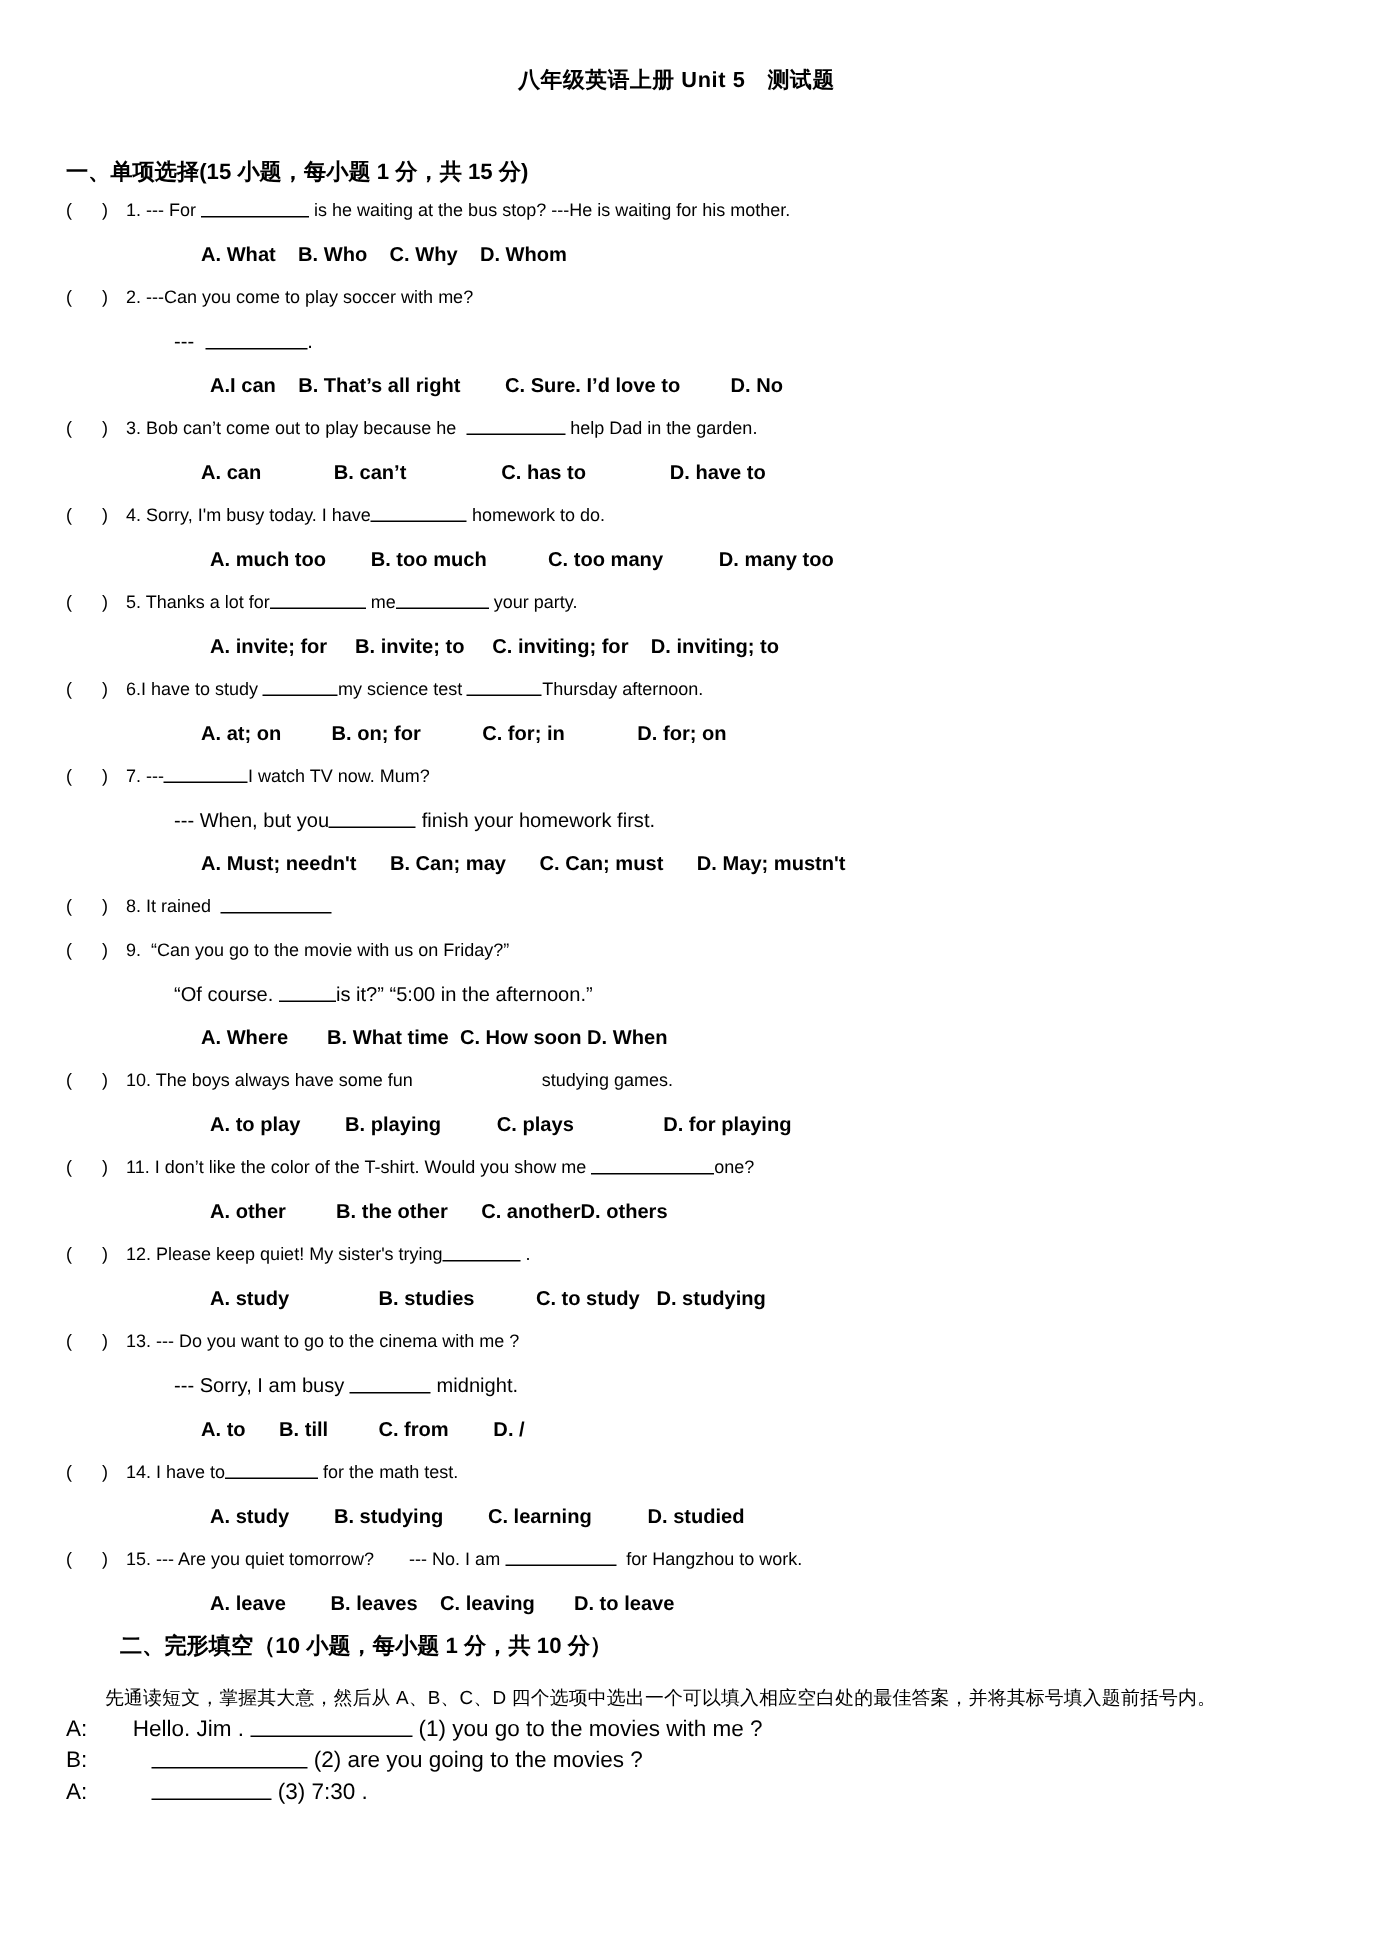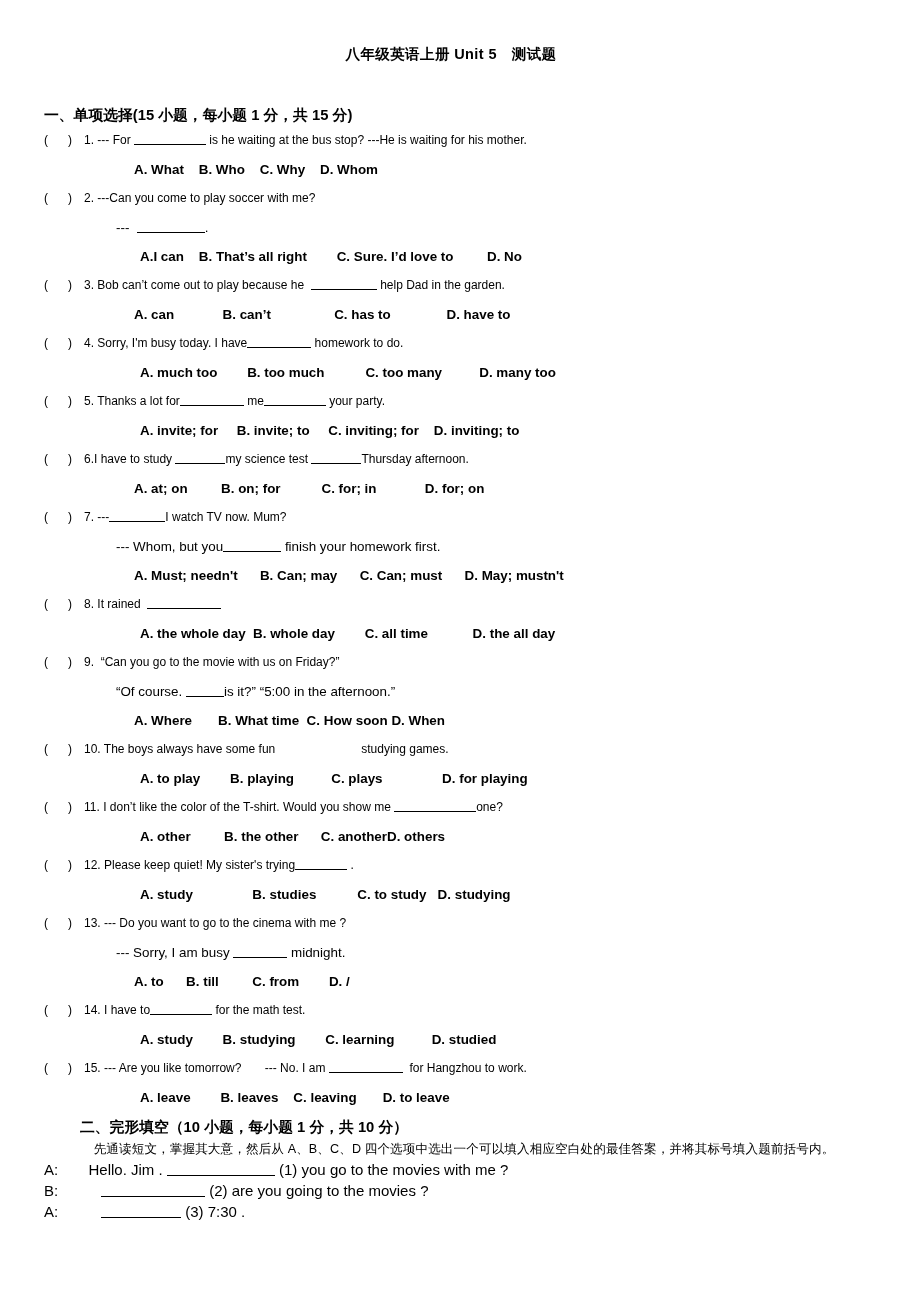--- a/index.html
+++ b/index.html
@@ -86,23 +86,22 @@
   }
   .gap {
     display: inline-block;
   }
 
   
   .instruction {
     font-size: 12.6px;
     line-height: 20px;
     text-indent: 26px;
-    margin-top: 1px;
+    margin-top: 13px;
     letter-spacing: 0.1px;
-    text-align: center;
   }
 
   
   .dlg-line {
     font-size: 15px;
     line-height: 21px;
     white-space: pre;
     height: 21px;
   }
   .dlg-spk {
@@ -140,26 +139,25 @@
         <div>
           <div class="q-line"><span class="q-marker">(      )</span><span class="txt">5.</span><span class="txt"> Thanks a lot for</span><span class="blank" style="width: 64px;"></span><span class="txt"> me</span><span class="blank" style="width: 62px;"></span><span class="txt"> your party.</span></div>
           <div class="q-opts ind2">A. invite; for     B. invite; to     C. inviting; for    D. inviting; to</div>
         </div>
         <div>
           <div class="q-line"><span class="q-marker">(      )</span><span class="txt">6.</span><span class="txt">I have to study </span><span class="blank" style="width: 50px;"></span><span class="txt">my science test </span><span class="blank" style="width: 50px;"></span><span class="txt">Thursday afternoon.</span></div>
           <div class="q-opts">A. at; on         B. on; for           C. for; in             D. for; on</div>
         </div>
         <div>
           <div class="q-line"><span class="q-marker">(      )</span><span class="txt">7.</span><span class="txt"> ---</span><span class="blank" style="width: 56px;"></span><span class="txt">I watch TV now. Mum?</span></div>
-          <div class="q-sub"><span class="txt">--- Whom, but you</span><span class="blank" style="width: 58px;"></span><span class="txt"> finish your homework first.</span></div>
+          <div class="q-sub"><span class="txt">--- When, but you</span><span class="blank" style="width: 58px;"></span><span class="txt"> finish your homework first.</span></div>
           <div class="q-opts">A. Must; needn't      B. Can; may      C. Can; must      D. May; mustn't</div>
         </div>
         <div>
           <div class="q-line"><span class="q-marker">(      )</span><span class="txt">8.</span><span class="txt"> It rained  </span><span class="blank" style="width: 74px;"></span></div>
-          <div class="q-opts ind2">A. the whole day  B. whole day        C. all time            D. the all day</div>
         </div>
         <div>
           <div class="q-line"><span class="q-marker">(      )</span><span class="txt">9.</span><span class="txt">  “Can you go to the movie with us on Friday?”</span></div>
           <div class="q-sub"><span class="txt">“Of course. </span><span class="blank" style="width: 38px;"></span><span class="txt">is it?” “5:00 in the afternoon.”</span></div>
           <div class="q-opts">A. Where       B. What time  C. How soon D. When</div>
         </div>
         <div>
           <div class="q-line"><span class="q-marker">(      )</span><span class="txt">10.</span><span class="txt"> The boys always have some fun</span><span class="gap" style="width: 86px;"></span><span class="txt">studying games.</span></div>
           <div class="q-opts ind2">A. to play        B. playing          C. plays                D. for playing</div>
         </div>
@@ -174,21 +172,21 @@
         <div>
           <div class="q-line"><span class="q-marker">(      )</span><span class="txt">13.</span><span class="txt"> --- Do you want to go to the cinema with me ?</span></div>
           <div class="q-sub"><span class="txt">--- Sorry, I am busy </span><span class="blank" style="width: 54px;"></span><span class="txt"> midnight.</span></div>
           <div class="q-opts">A. to      B. till         C. from        D. /</div>
         </div>
         <div>
           <div class="q-line"><span class="q-marker">(      )</span><span class="txt">14.</span><span class="txt"> I have to</span><span class="blank" style="width: 62px;"></span><span class="txt"> for the math test.</span></div>
           <div class="q-opts ind2">A. study        B. studying        C. learning          D. studied</div>
         </div>
         <div>
-          <div class="q-line"><span class="q-marker">(      )</span><span class="txt">15.</span><span class="txt"> --- Are you like tomorrow?       --- No. I am </span><span class="blank" style="width: 74px;"></span><span class="txt">  for Hangzhou to work.</span></div>
+          <div class="q-line"><span class="q-marker">(      )</span><span class="txt">15.</span><span class="txt"> --- Are you quiet tomorrow?       --- No. I am </span><span class="blank" style="width: 74px;"></span><span class="txt">  for Hangzhou to work.</span></div>
           <div class="q-opts ind2">A. leave        B. leaves    C. leaving       D. to leave</div>
         </div>
       </div>
   </div>
 
   <div>
     <div class="section-heading tight">二、完形填空（10 小题，每小题 1 分，共 10 分）</div>
     <div class="instruction">先通读短文，掌握其大意，然后从 A、B、C、D 四个选项中选出一个可以填入相应空白处的最佳答案，并将其标号填入题前括号内。</div>
     <div id="s2-dialog">
         <div class="dlg-line"><span class="dlg-spk">A:</span><span class="txt">   Hello. Jim . </span><span class="blank" style="width: 108px;"></span><span class="txt"> (1) you go to the movies with me ?</span></div>

